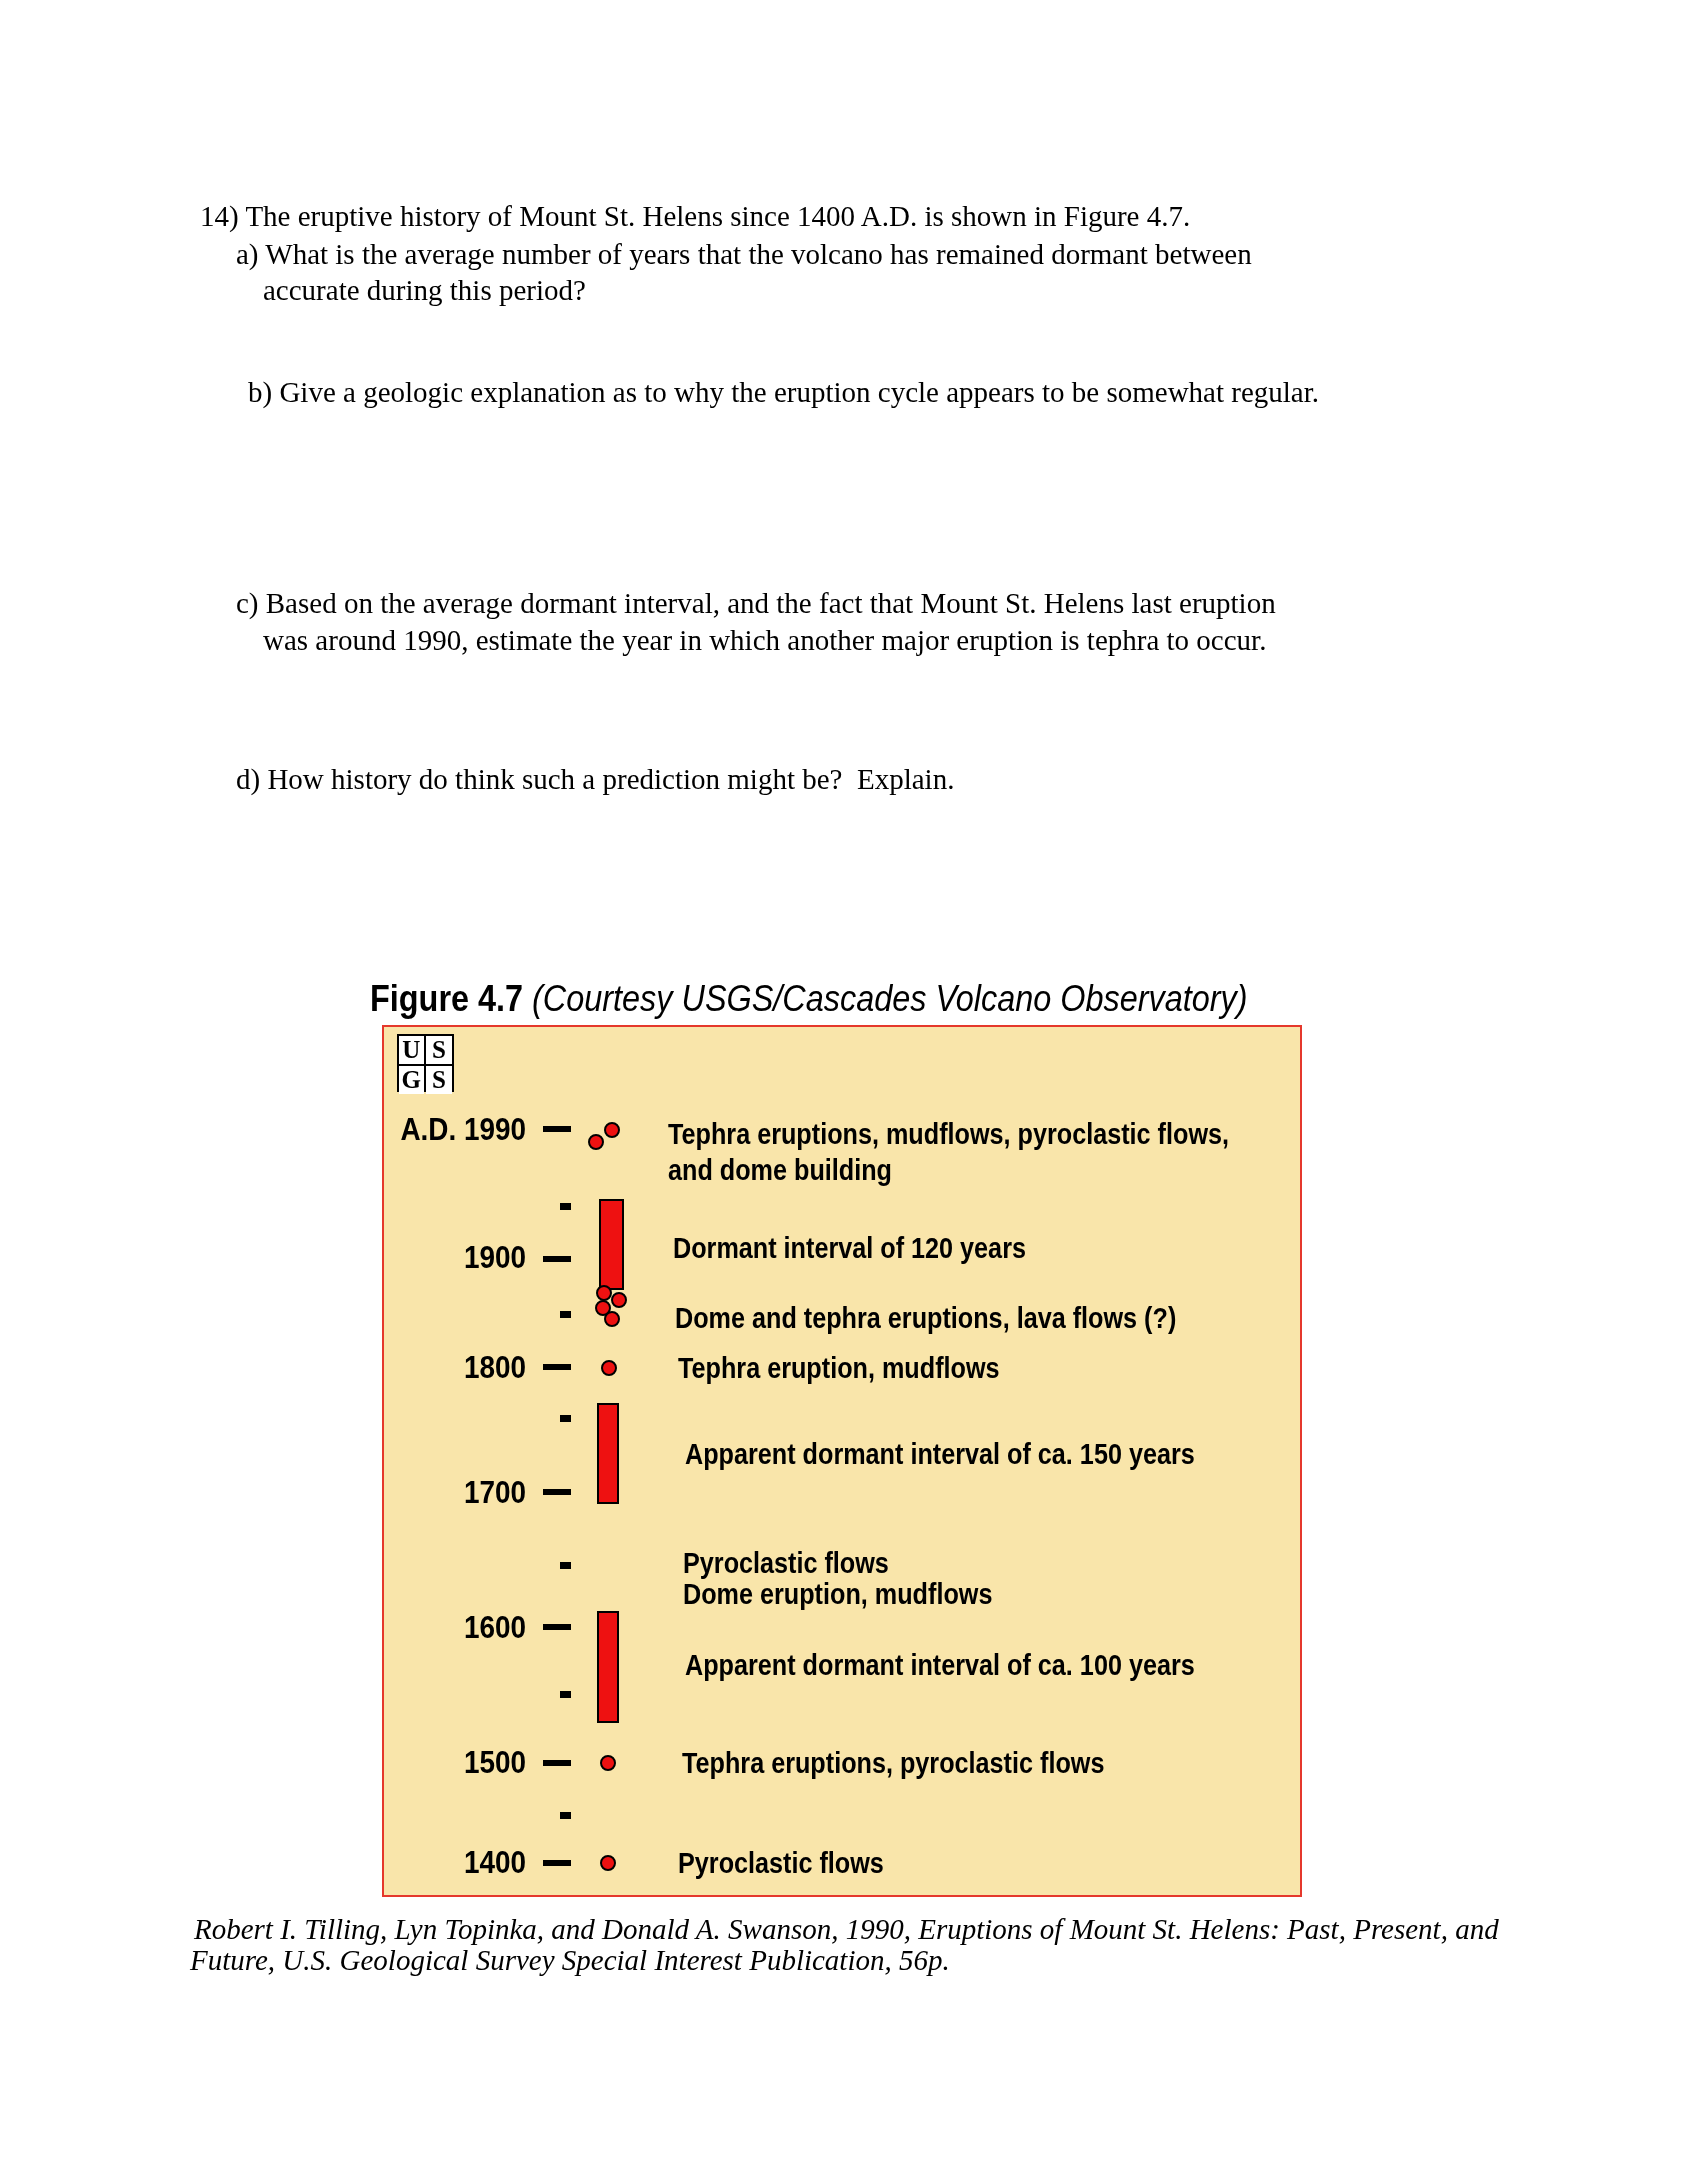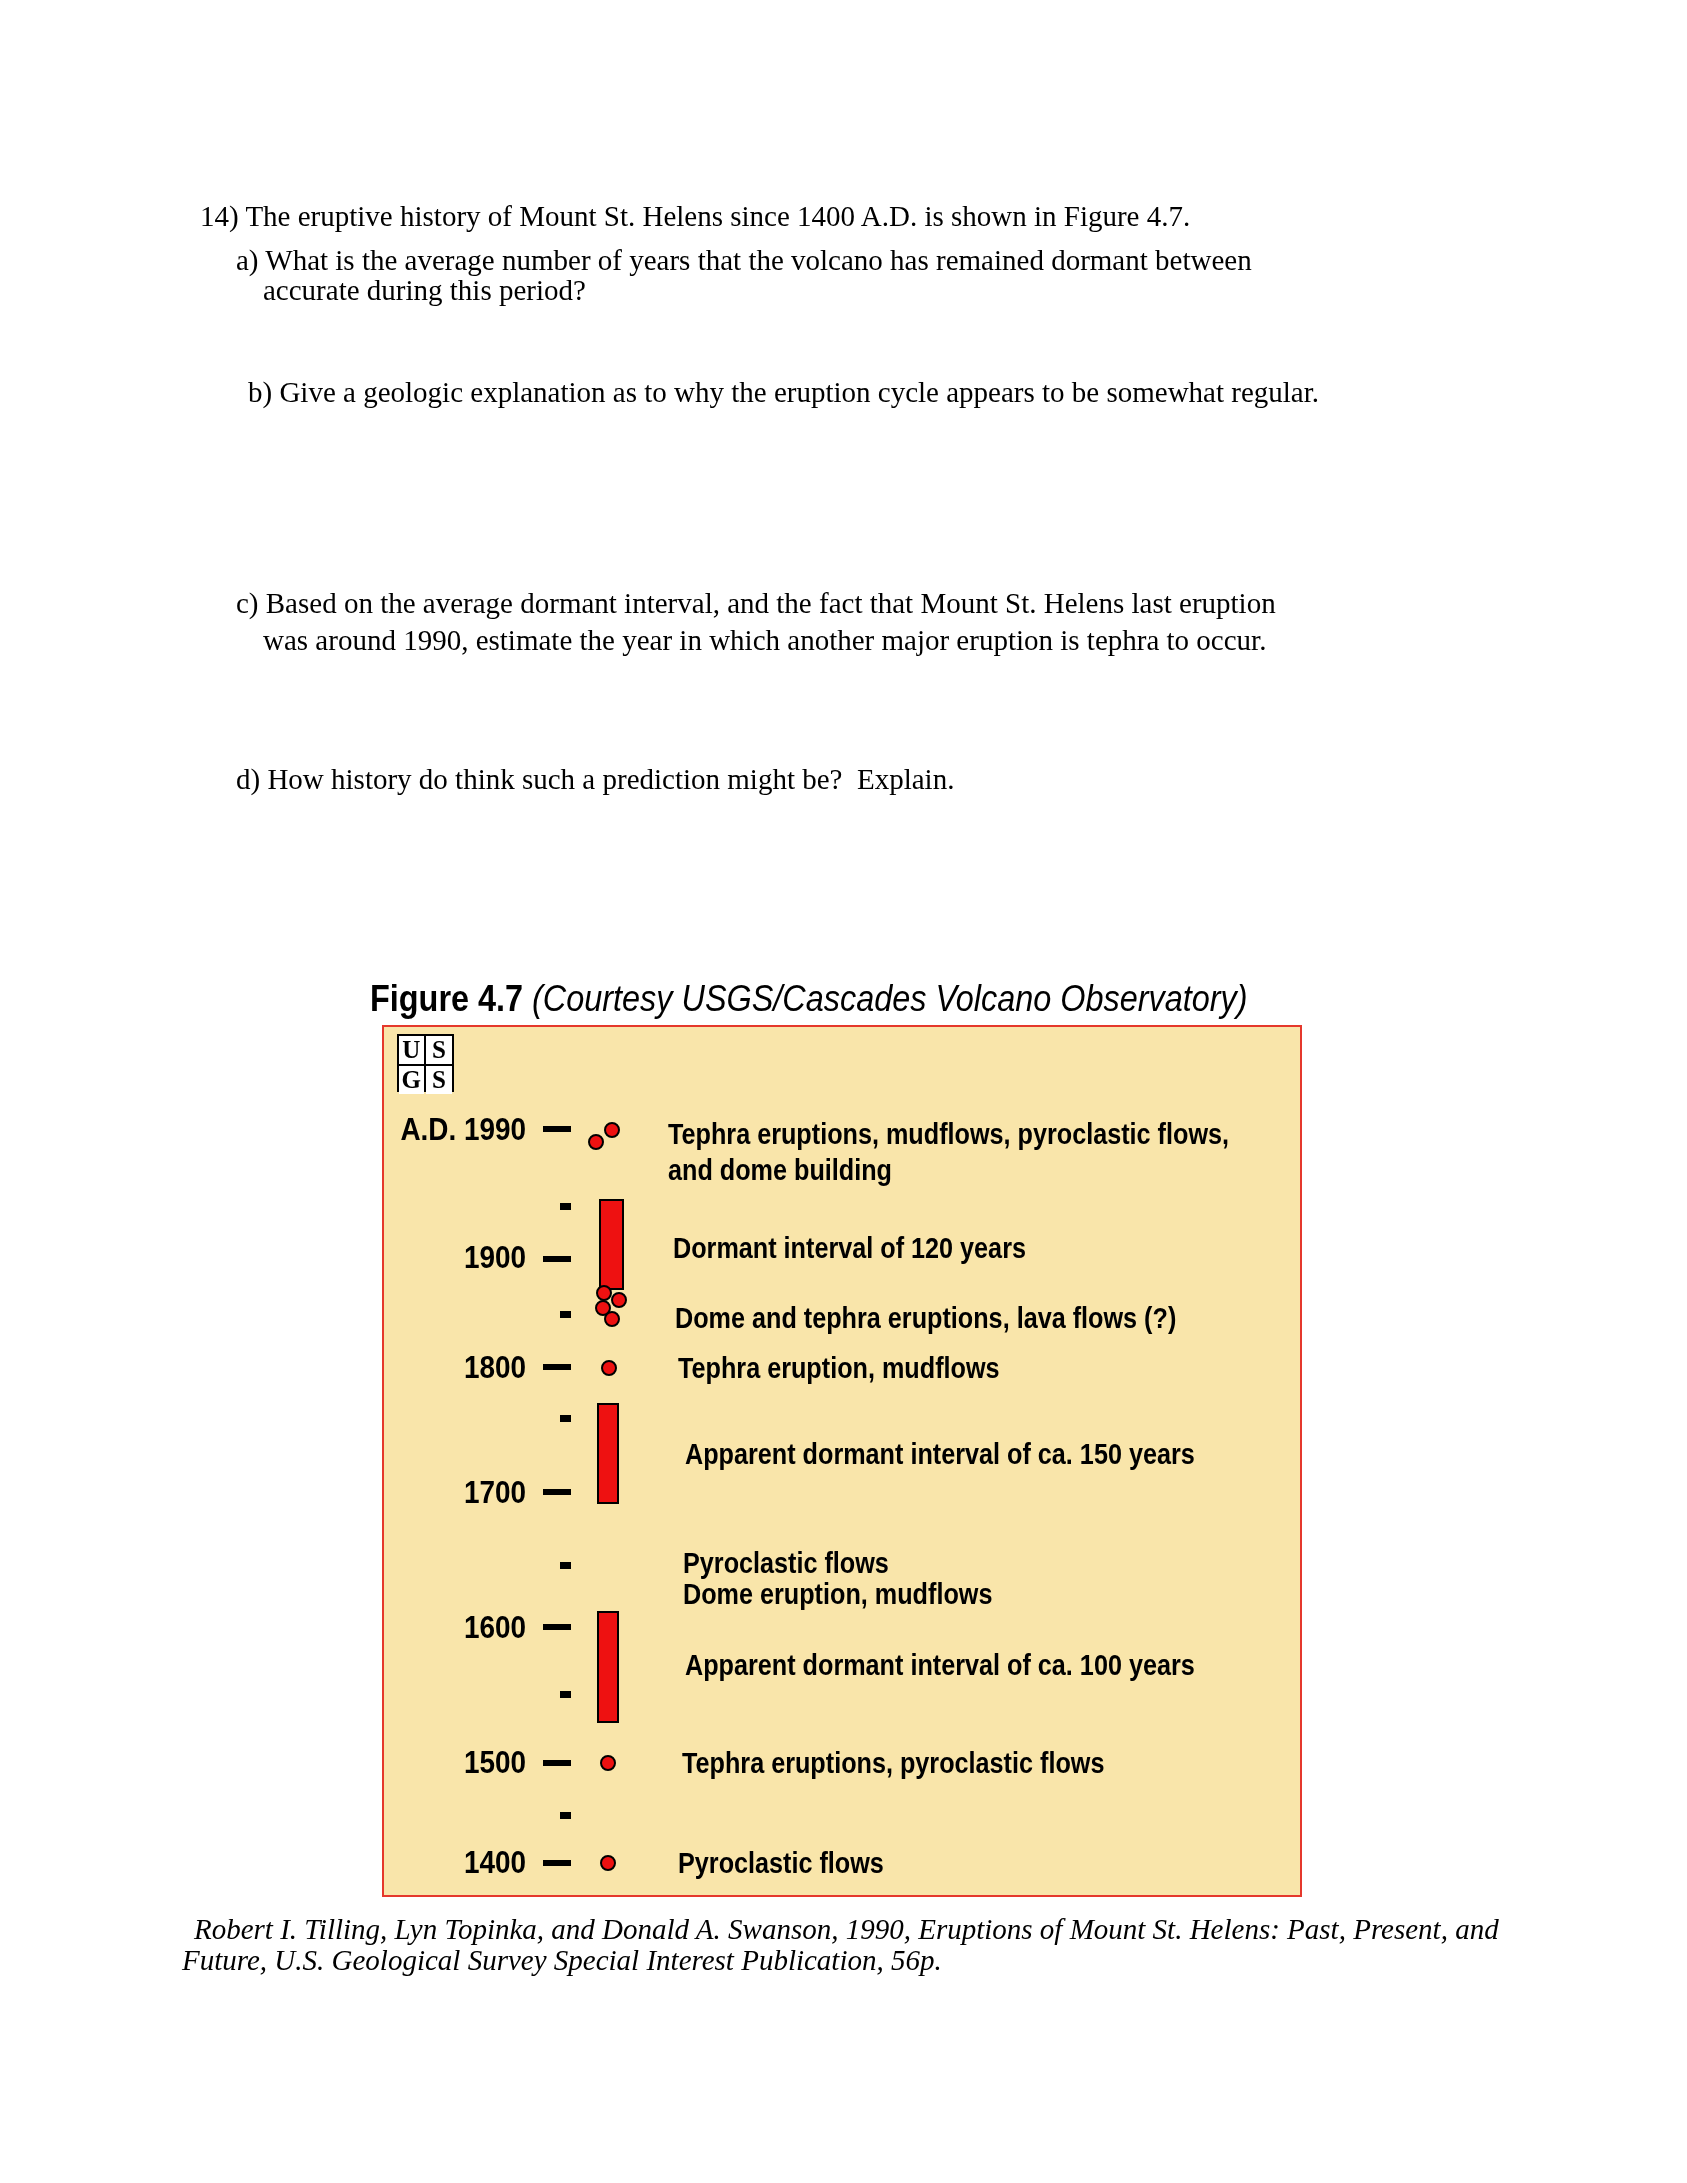--- a/index.html
+++ b/index.html
@@ -66,21 +66,21 @@
   
   .citation{
     font-family:"Liberation Serif", serif;font-style:italic;
     font-size:29px;line-height:32px;white-space:nowrap;
   }
 </style>
 </head>
 <body>
 
 <div class="abs bodyline" style="left:200px;top:198px;">14) The eruptive history of Mount St. Helens since 1400 A.D. is shown in Figure 4.7.</div>
-<div class="abs bodyline" style="left:236px;top:236px;margin-top:6px;">a) What is the average number of years that the volcano has remained dormant between</div>
+<div class="abs bodyline" style="left:236px;top:236px;">a) What is the average number of years that the volcano has remained dormant between</div>
 <div class="abs bodyline" style="left:263px;top:272px;">accurate during this period?</div>
 <div class="abs bodyline" style="left:248px;top:374px;">b) Give a geologic explanation as to why the eruption cycle appears to be somewhat regular.</div>
 <div class="abs bodyline" style="left:236px;top:585px;">c) Based on the average dormant interval, and the fact that Mount St. Helens last eruption</div>
 <div class="abs bodyline" style="left:263px;top:622px;">was around 1990, estimate the year in which another major eruption is tephra to occur.</div>
 <div class="abs bodyline" style="left:236px;top:761px;">d) How history do think such a prediction might be?  Explain.</div>
 
 <div class="abs caption" style="left:370px;top:978px;">
   <span class="cap-bold">Figure 4.7</span><span class="cap-italic"> (Courtesy USGS/Cascades Volcano Observatory)</span>
 </div>
 
@@ -149,14 +149,14 @@
   <div class="abs minortick" style="top:785px;"></div>
 
   <div class="abs yearlabel" style="top:819px;">1400</div>
   <div class="abs tick" style="top:833px;"></div>
   <div class="abs dot" style="left:216px;top:828px;"></div>
   <div class="abs figlabel" style="left:294px;top:818px;">Pyroclastic flows</div>
 
 </div>
 
 <div class="abs citation" style="left:194px;top:1913px;">Robert I. Tilling, Lyn Topinka, and Donald A. Swanson, 1990, Eruptions of Mount St. Helens: Past, Present, and</div>
-<div class="abs citation" style="left:182px;top:1944px;text-align:center;">Future, U.S. Geological Survey Special Interest Publication, 56p.</div>
+<div class="abs citation" style="left:190px;top:1944px;text-align:center;">Future, U.S. Geological Survey Special Interest Publication, 56p.</div>
 
 
 </body></html>

